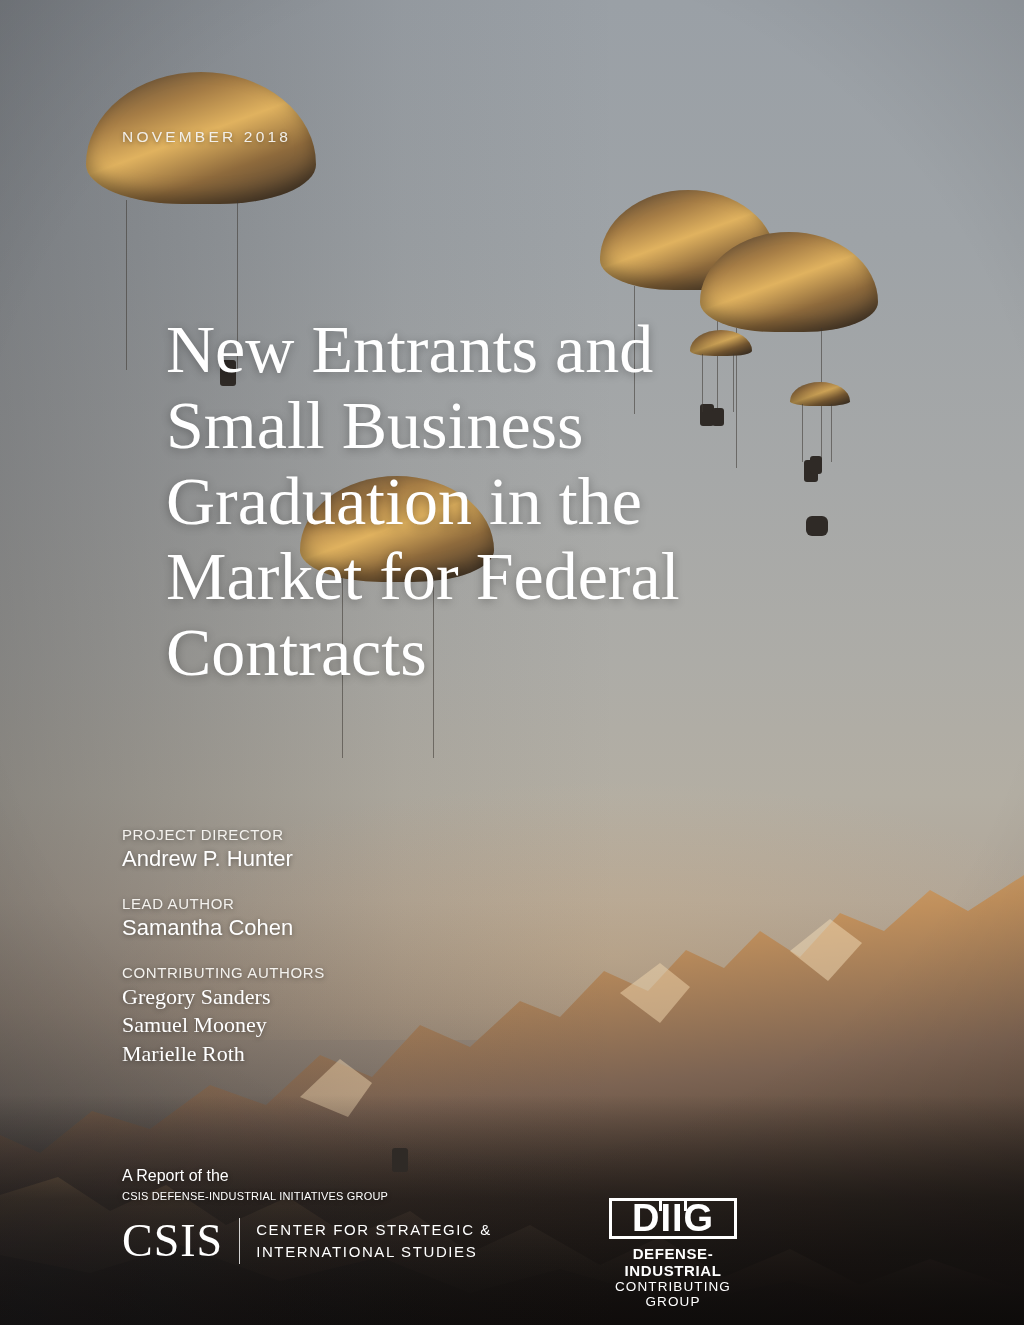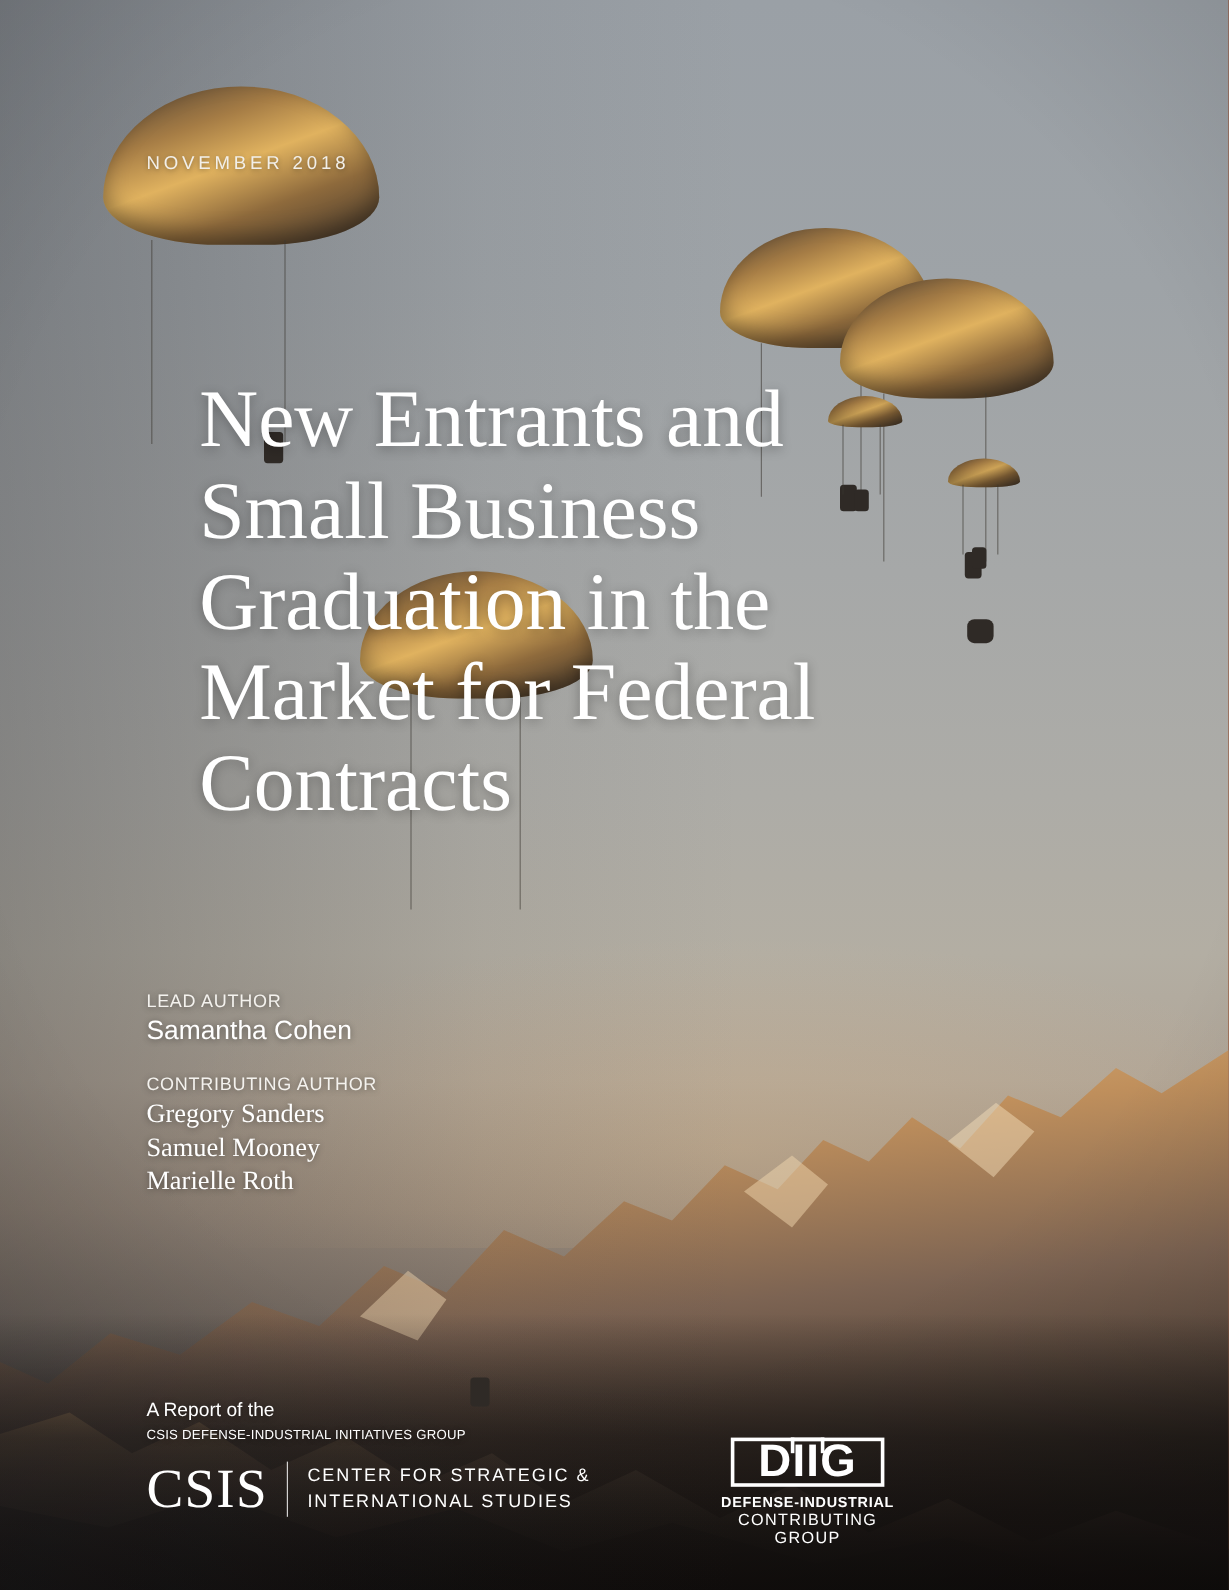--- a/index.html
+++ b/index.html
@@ -6,21 +6,21 @@
     margin: 0;
     padding: 0;
     background: #2b2b2b;
   }
   .page {
     position: relative;
     width: 1024px;
     height: 1325px;
     overflow: hidden;
     font-family: "Liberation Sans", sans-serif;
-    background: #c2410c;
+    background: #0f172a;
   }
 
   
   .sky {
     position: absolute;
     inset: 0;
     background: linear-gradient(to bottom,
       #9aa0a6 0%,
       #9ea3a7 18%,
       #a6a8a8 36%,
@@ -188,21 +188,21 @@
   .diig-letters {
     position: absolute;
     inset: 0;
     display: flex; align-items: center; justify-content: center;
     font-family: "Liberation Sans", sans-serif;
     font-weight: bold;
     font-size: 38px;
     letter-spacing: 1px;
     color: #ffffff;
   }
-  .diig-l1 { font-size: 12px; font-weight: bold; letter-spacing: 0.6px; }
+  .diig-l1 { font-size: 15px; font-weight: bold; letter-spacing: 0.6px; }
   .diig-l2 { font-size: 13.5px; letter-spacing: 1.1px; }
 </style>
 </head>
 <body>
 
 <div class="page">
 
   <div class="sky"></div>
   <div class="haze"></div>
 
@@ -277,25 +277,29 @@
     <div class="jumper" style="left:20px; top:74px; width:12px; height:18px;"></div>
     <div class="jumper" style="left:16px; top:134px; width:22px; height:20px; border-radius:6px;"></div>
   </div>
 
   <div class="date">NOVEMBER 2018</div>
 
   <div class="title">New Entrants and Small Business Graduation in the Market for Federal Contracts</div>
 
   <div class="credits">
     <div class="credit-block">
+      <div class="credit-label">PROJECT DIRECTOR</div>
+      <div class="credit-name">Andrew P. Hunter</div>
+    </div>
+    <div class="credit-block">
       <div class="credit-label">LEAD AUTHOR</div>
       <div class="credit-name">Samantha Cohen</div>
     </div>
     <div class="credit-block">
-      <div class="credit-label">CONTRIBUTING AUTHOR</div>
+      <div class="credit-label">CONTRIBUTING AUTHORS</div>
       <div class="credit-name" style="white-space: pre-line; font-family: Liberation Serif, serif;">Gregory Sanders
 Samuel Mooney
 Marielle Roth</div>
     </div>
   </div>
 
   <div class="report-of">
     <div class="line1">A Report of the</div>
     <div class="line2">CSIS DEFENSE-INDUSTRIAL INITIATIVES GROUP</div>
   </div>

